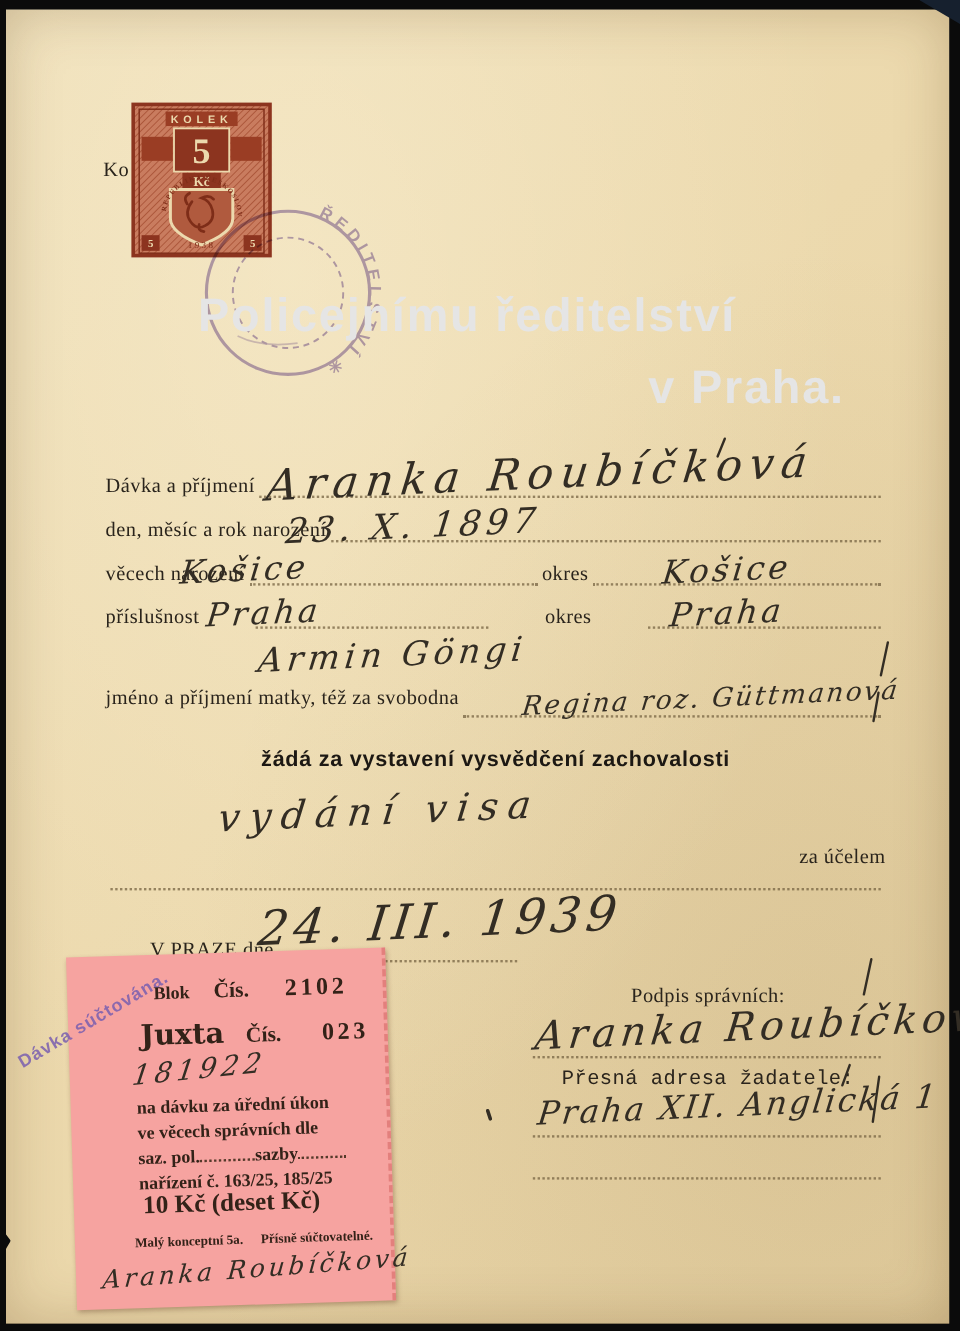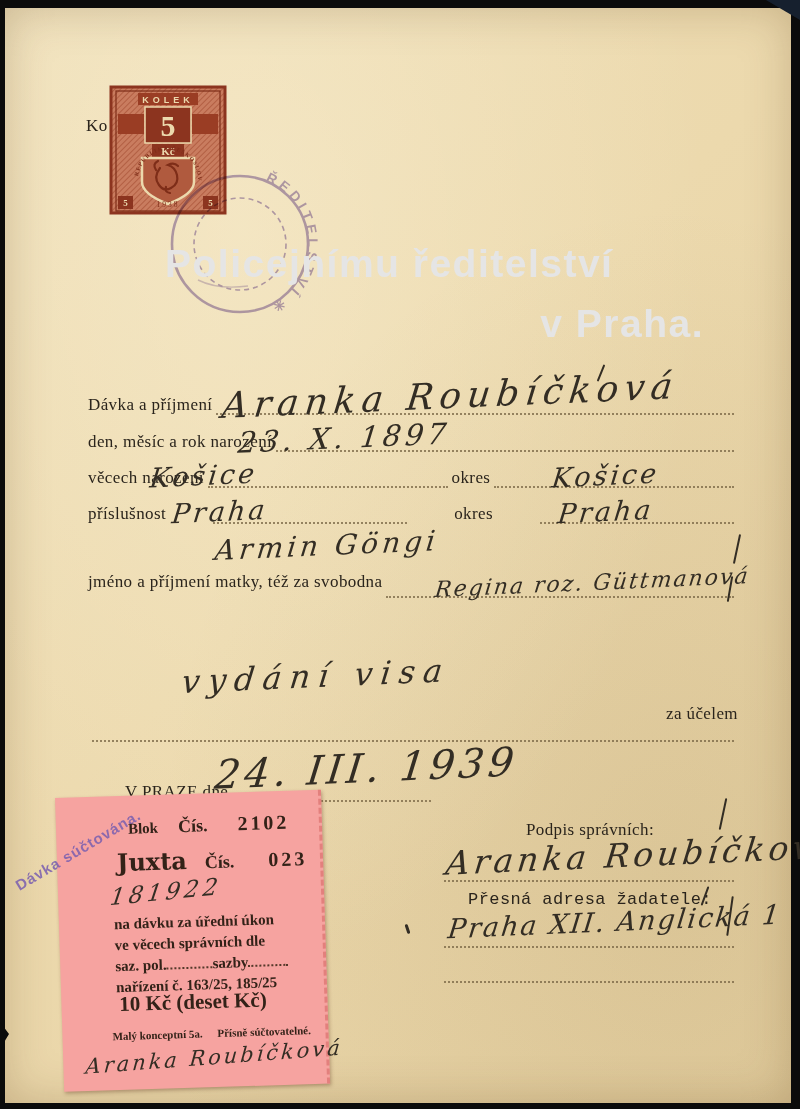--- a/index.html
+++ b/index.html
@@ -43,21 +43,21 @@
            clip-path:polygon(0 0,100% 40%,60% 60%,0 100%);}
 </style>
 </head>
 <body>
 
 <div id="page">
   <div id="paper"></div>
   <div id="corner-tr"></div>
   <div id="notch-l"></div>
 
-  <span class="abs lbl" style="left:86px;top:116px;">Ko</span>
+  <span class="abs lbl" style="left:86px;top:132px;">Ko</span>
 
   <svg class="abs" style="left:108px;top:84px;" width="120" height="132" viewBox="0 0 120 132">
     <defs>
       <pattern id="ht" width="4" height="4" patternUnits="userSpaceOnUse" patternTransform="rotate(45)">
         <rect width="4" height="4" fill="#c97c5f"></rect>
         <line x1="0" y1="0" x2="0" y2="4" stroke="#a85236" stroke-width="1.4"></line>
       </pattern>
       <path id="shieldarc" d="M30 96 A30 30 0 1 1 90 96" fill="none"></path>
     </defs>
     <rect x="0.8" y="0.8" width="118.4" height="130.4" fill="none" stroke="#f0e2c2" stroke-width="1.6" stroke-dasharray="2 3"></rect>
@@ -125,20 +125,21 @@
 
   <span class="hw" style="left:222px;top:378px;font-size:36px;letter-spacing:6px;">Aranka Roubíčková</span>
   <span class="hw" style="left:238px;top:424px;font-size:29px;letter-spacing:4px;">23. X. 1897</span>
   <span class="hw" style="left:150px;top:462px;font-size:27px;letter-spacing:3px;">Košice</span>
   <span class="hw" style="left:552px;top:462px;font-size:27px;letter-spacing:3px;">Košice</span>
   <span class="hw" style="left:172px;top:498px;font-size:27px;letter-spacing:3px;">Praha</span>
   <span class="hw" style="left:558px;top:498px;font-size:27px;letter-spacing:3px;">Praha</span>
   <span class="hw" style="left:215px;top:532px;font-size:28px;letter-spacing:4px;">Armin Göngi</span>
   <span class="hw" style="left:435px;top:572px;font-size:22px;letter-spacing:2px;">Regina roz. Güttmanová</span>
 
+  <div class="abs reqline" style="left:88px;right:62px;top:622px;">žádá za vystavení vysvědčení zachovalosti</div>
 
   <div class="frow" style="top:704px;flex-direction:column;">
     <span class="lbl">za účelem</span>
       <span class="dots"></span>
   </div>
   <span class="hw" style="left:182px;top:660px;font-size:32px;letter-spacing:8px;">vydání visa</span>
   <div class="frow" style="top:712px;">
       <span class="dots"></span>
     </div>
 

